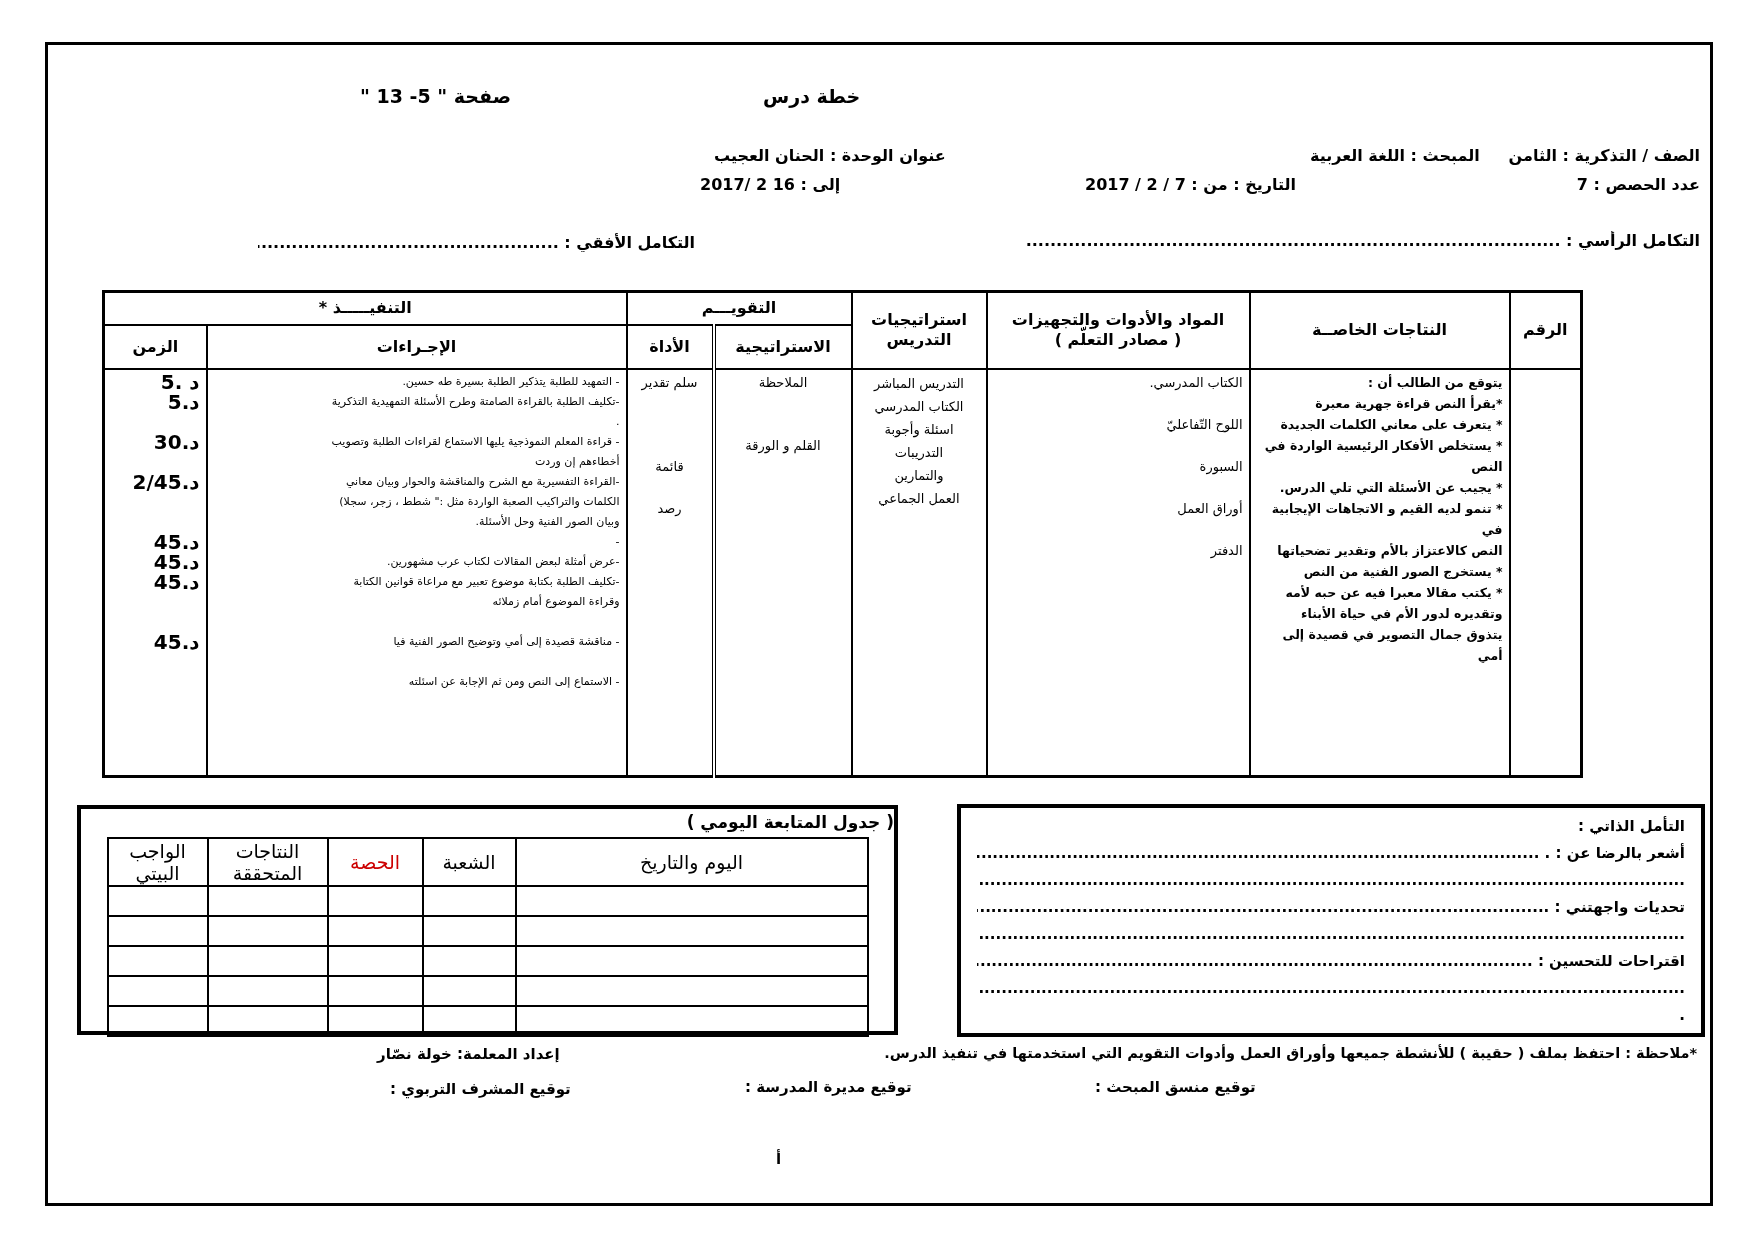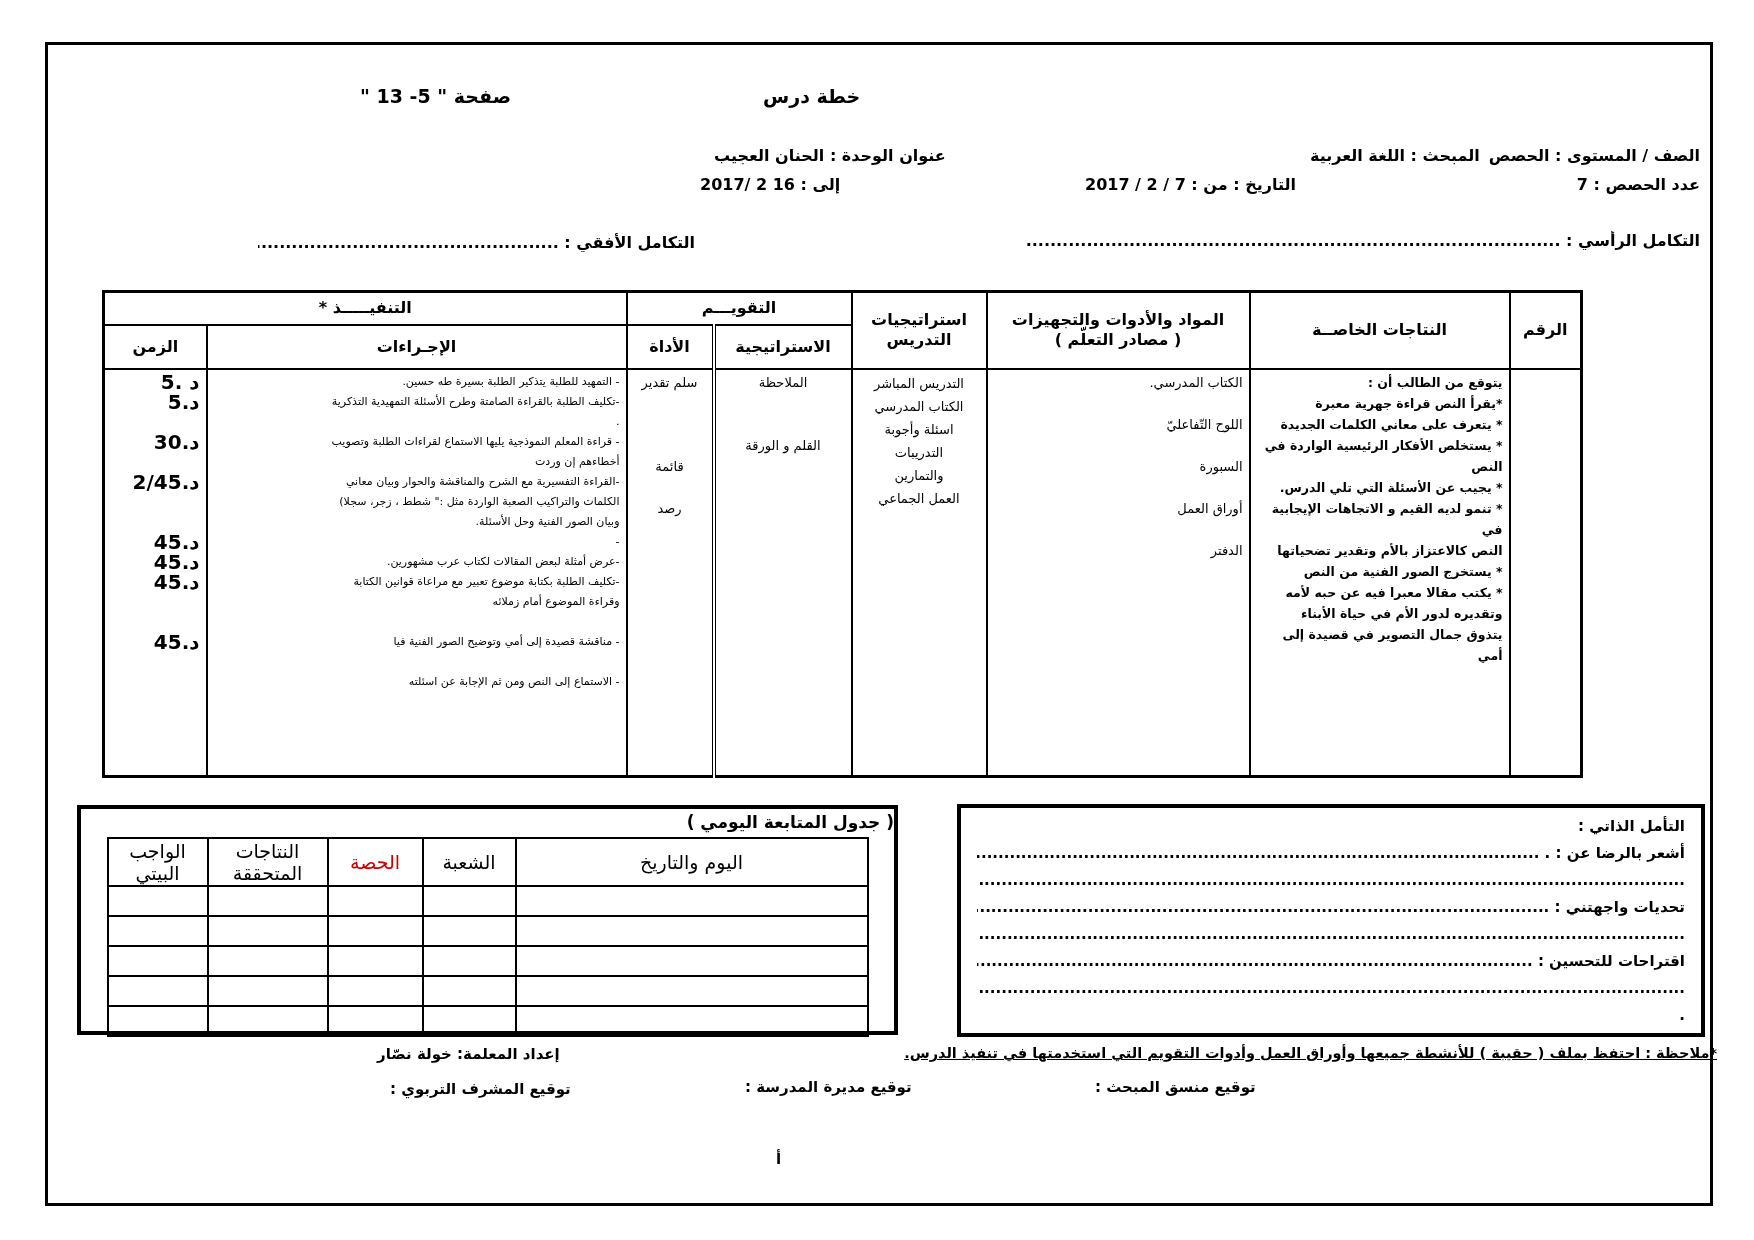--- a/index.html
+++ b/index.html
@@ -45,21 +45,21 @@
 </style>
 </head>
 <body>
 
 <div id="page">
   <div class="border-frame"></div>
 
   <div class="abs title-txt" style="left:763px;top:85px;">خطة درس</div>
   <div class="abs title-txt nw" style="left:360px;top:85px;">صفحة " 5- 13    "</div>
 
-  <div class="abs hdr-line" style="right:54px;top:146px;">الصف / المستوى : الحصص</div>
+  <div class="abs hdr-line" style="right:54px;top:146px;">الصف / التذكرية : الثامن</div>
   <div class="abs hdr-line" style="left:1310px;top:146px;">المبحث : اللغة العربية</div>
   <div class="abs hdr-line" style="left:714px;top:146px;">عنوان الوحدة : الحنان  العجيب</div>
 
   <div class="abs hdr-line" style="right:54px;top:175px;">عدد الحصص : 7</div>
   <div class="abs hdr-line" style="left:1085px;top:175px;">التاريخ : من :  7 /  2  / 2017</div>
   <div class="abs hdr-line" style="left:700px;top:175px;">إلى :    16   2 /2017</div>
 
   <div class="abs hdr-line clip" style="right:54px;top:231px;width:675px;">التكامل الرأسي : ..............................................................................................................</div>
   <div class="abs hdr-line clip" style="left:258px;top:233px;width:437px;">التكامل الأفقي : .........................................................................</div>
 
@@ -226,19 +226,19 @@
     <div class="refl-line">التأمل الذاتي :</div>
     <div class="refl-line">أشعر بالرضا عن :   . ...........................................................................................................</div>
     <div class="refl-line">...................................................................................................................................................</div>
     <div class="refl-line">تحديات واجهتني : ...............................................................................................................</div>
     <div class="refl-line">...................................................................................................................................................</div>
     <div class="refl-line">اقتراحات للتحسين : ............................................................................................................</div>
     <div class="refl-line">...................................................................................................................................................</div>
     <div class="refl-line">.</div>
   </div>
 
-  <div class="foot note" style="right:37px;top:1045px;text-decoration:underline;">*ملاحظة : احتفظ بملف ( حقيبة ) للأنشطة جميعها وأوراق العمل وأدوات التقويم التي استخدمتها في تنفيذ الدرس.</div>
+  <div class="foot note" style="right:57px;top:1045px;">*ملاحظة : احتفظ بملف ( حقيبة ) للأنشطة جميعها وأوراق العمل وأدوات التقويم التي استخدمتها في تنفيذ الدرس.</div>
   <div class="foot" style="left:377px;top:1045px;">إعداد المعلمة: خولة نصّار</div>
   <div class="foot" style="left:1095px;top:1078px;">توقيع منسق المبحث :</div>
   <div class="foot" style="left:745px;top:1078px;">توقيع مديرة المدرسة :</div>
   <div class="foot" style="left:390px;top:1080px;">توقيع المشرف التربوي :</div>
   <div class="foot" style="left:776px;top:1150px;">أ</div>
 </div>
 
 </body></html>

